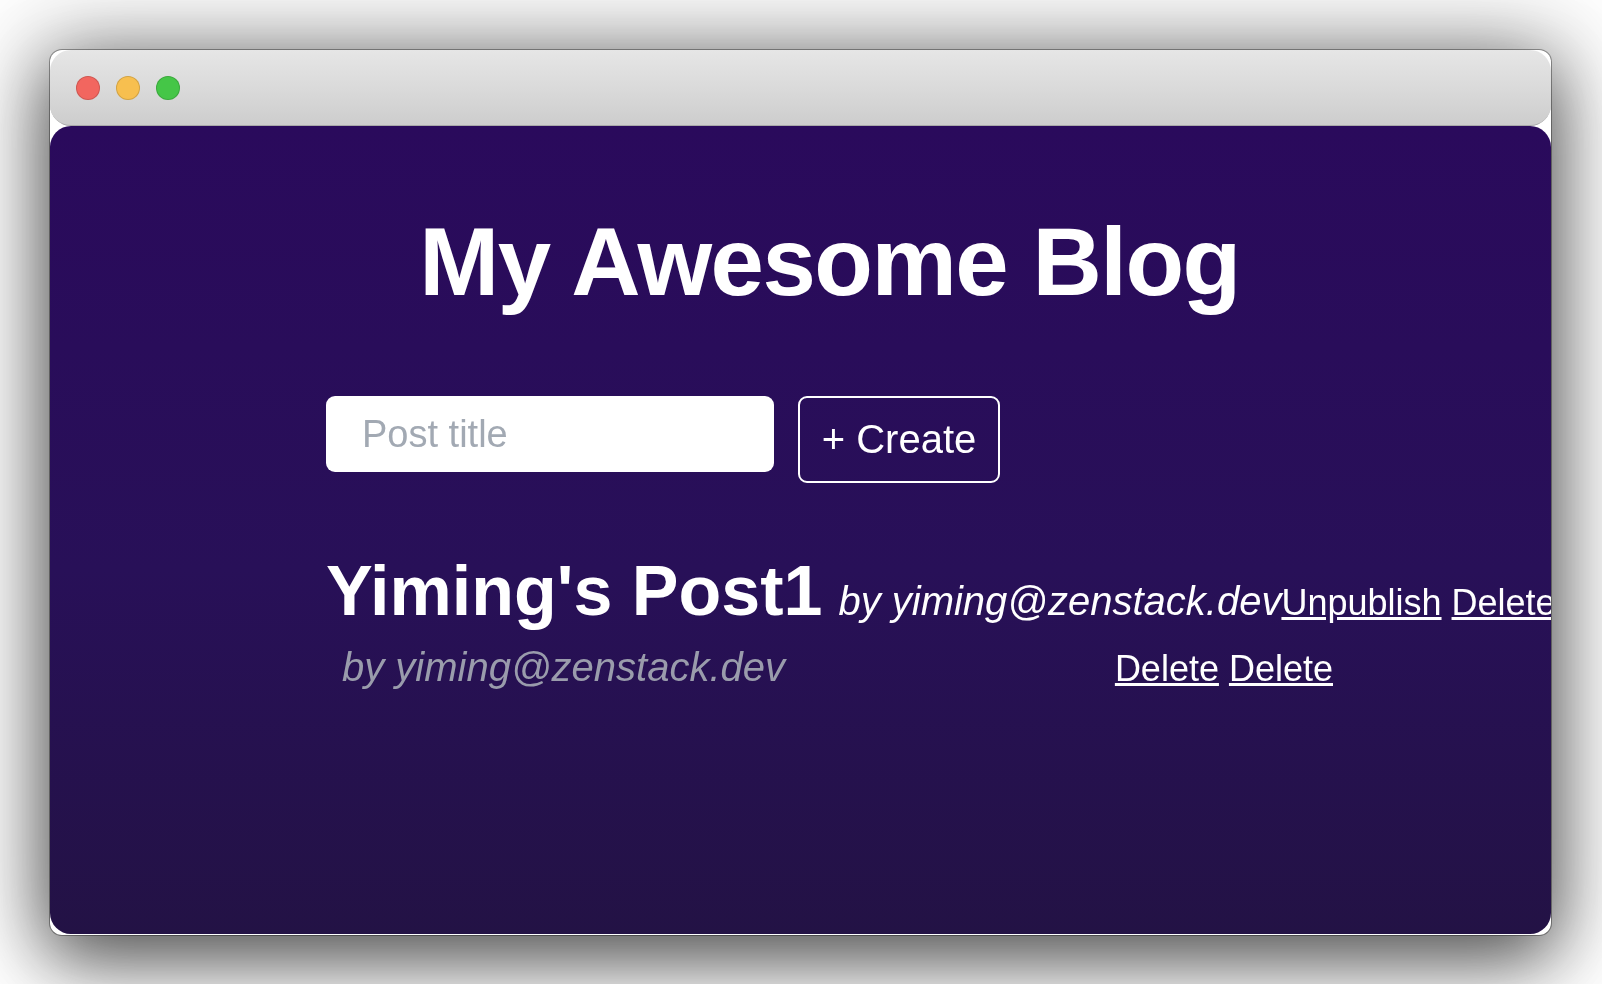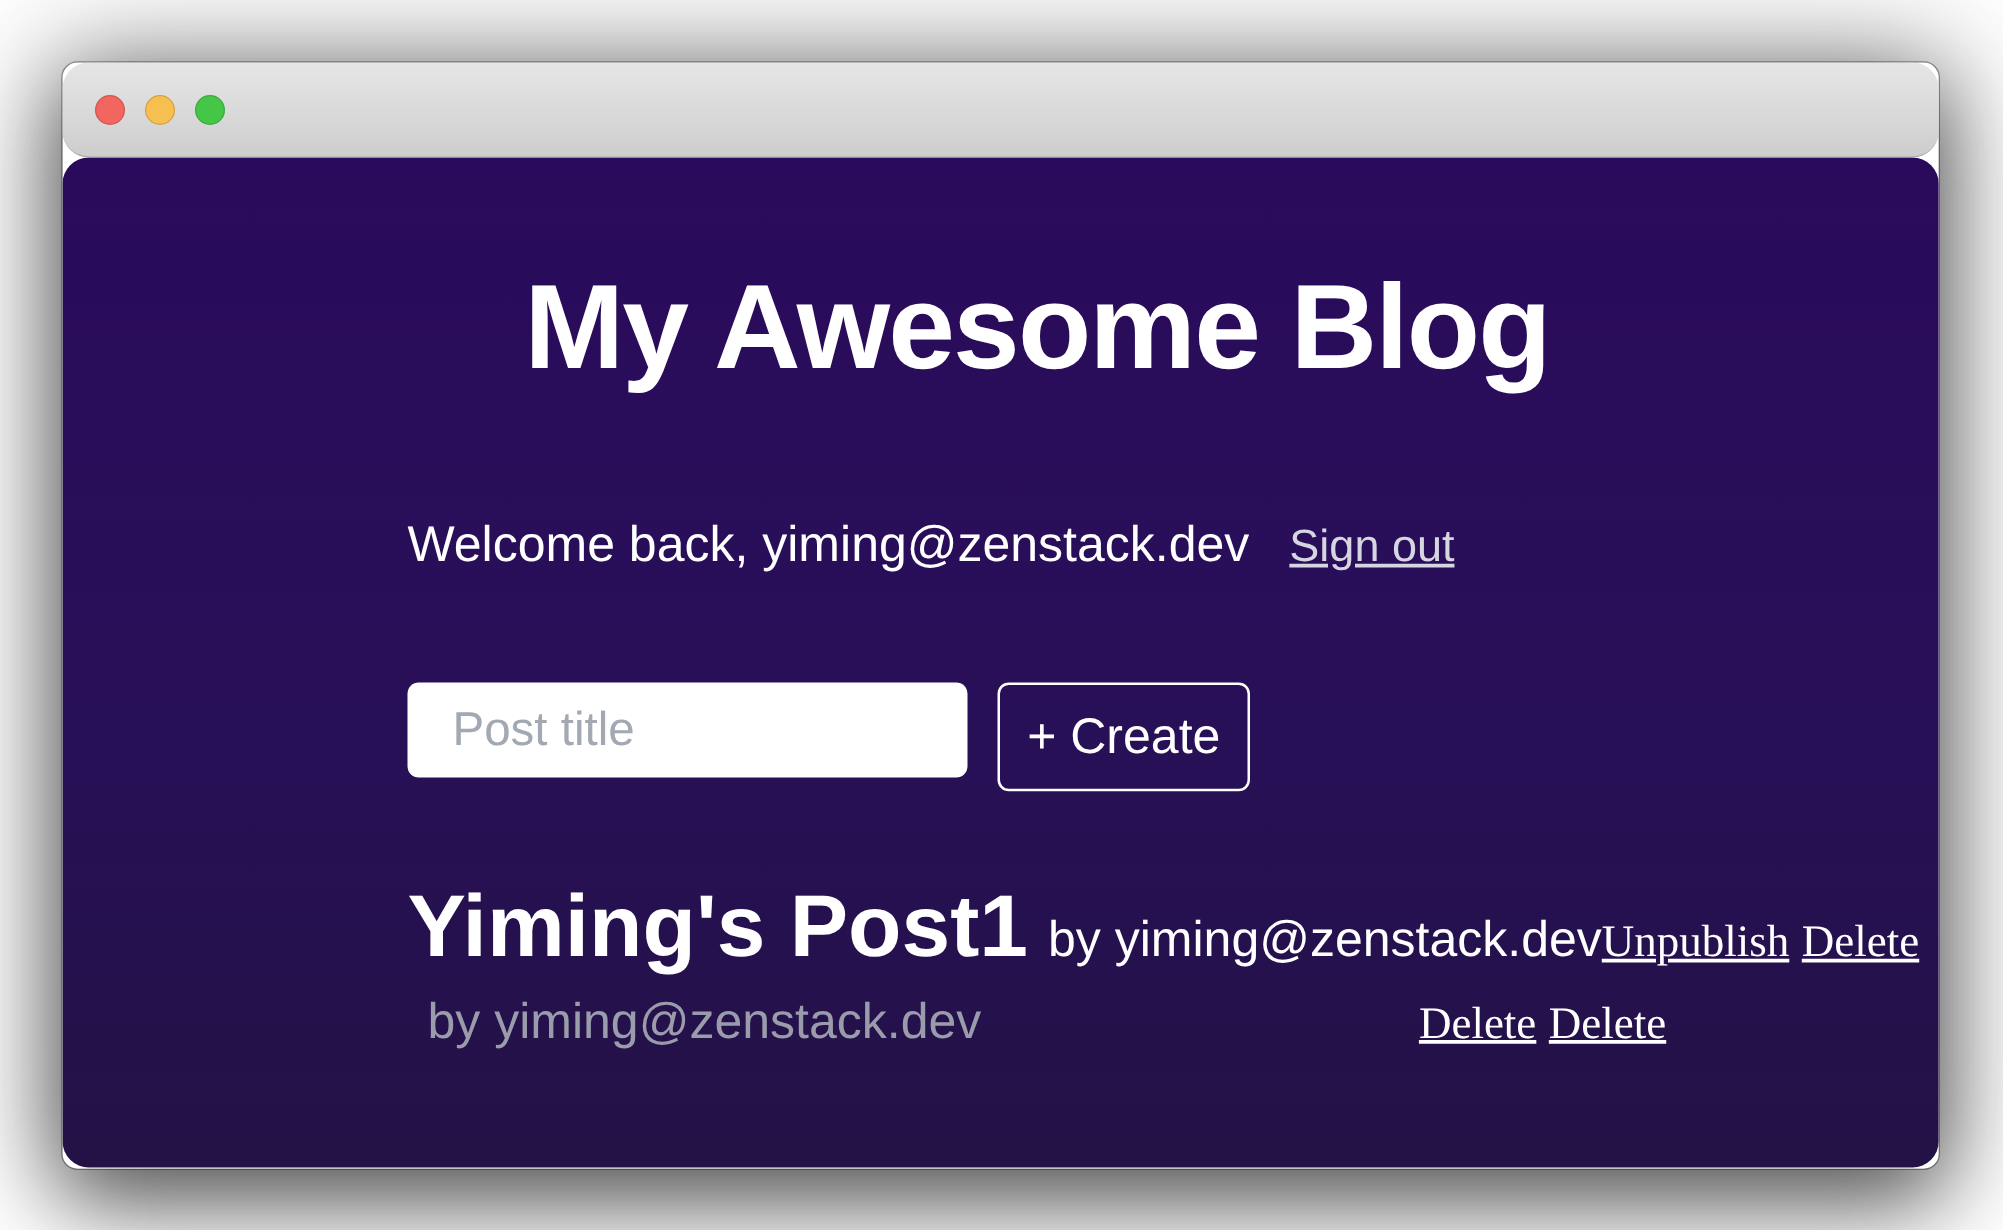--- a/index.html
+++ b/index.html
@@ -117,28 +117,28 @@
     font-weight: 600;
     color: #ffffff;
     white-space: nowrap;
   }
   .post-byline {
     margin-left: 16px;
     font-size: 40px;
     font-weight: 400;
     color: #ffffff;
     white-space: nowrap;
+    font-style: italic;
   }
   .post-row.draft .post-title,
   .post-row.draft .post-byline { color: #9a9cac; }
   .post-actions {
     display: flex;
     gap: 10px;
     align-items: baseline;
-    font-family: Liberation Serif, serif;
   }
   .post-action-link {
     font-size: 36px;
     color: #ffffff;
     text-decoration: underline;
     cursor: pointer;
     white-space: nowrap;
   }
 </style>
 </head>
@@ -151,24 +151,20 @@
       <span class="light yellow"></span>
       <span class="light green"></span>
     </div>
   </div>
 
   <div class="content">
     <div class="container">
 
       <h1 class="blog-title">My Awesome Blog</h1>
 
-      <div class="welcome-row">
-        <span class="welcome-text">Welcome back, yiming@zenstack.dev</span>
-        <a class="signout-link">Sign out</a>
-      </div>
 
       <div class="composer-row">
         <input class="post-title-input" type="text" placeholder="Post title" style="">
         <button class="create-button">+ Create</button>
       </div>
 
       <div class="posts-list">
 
         <div class="post-row published">
           <div class="post-main">

